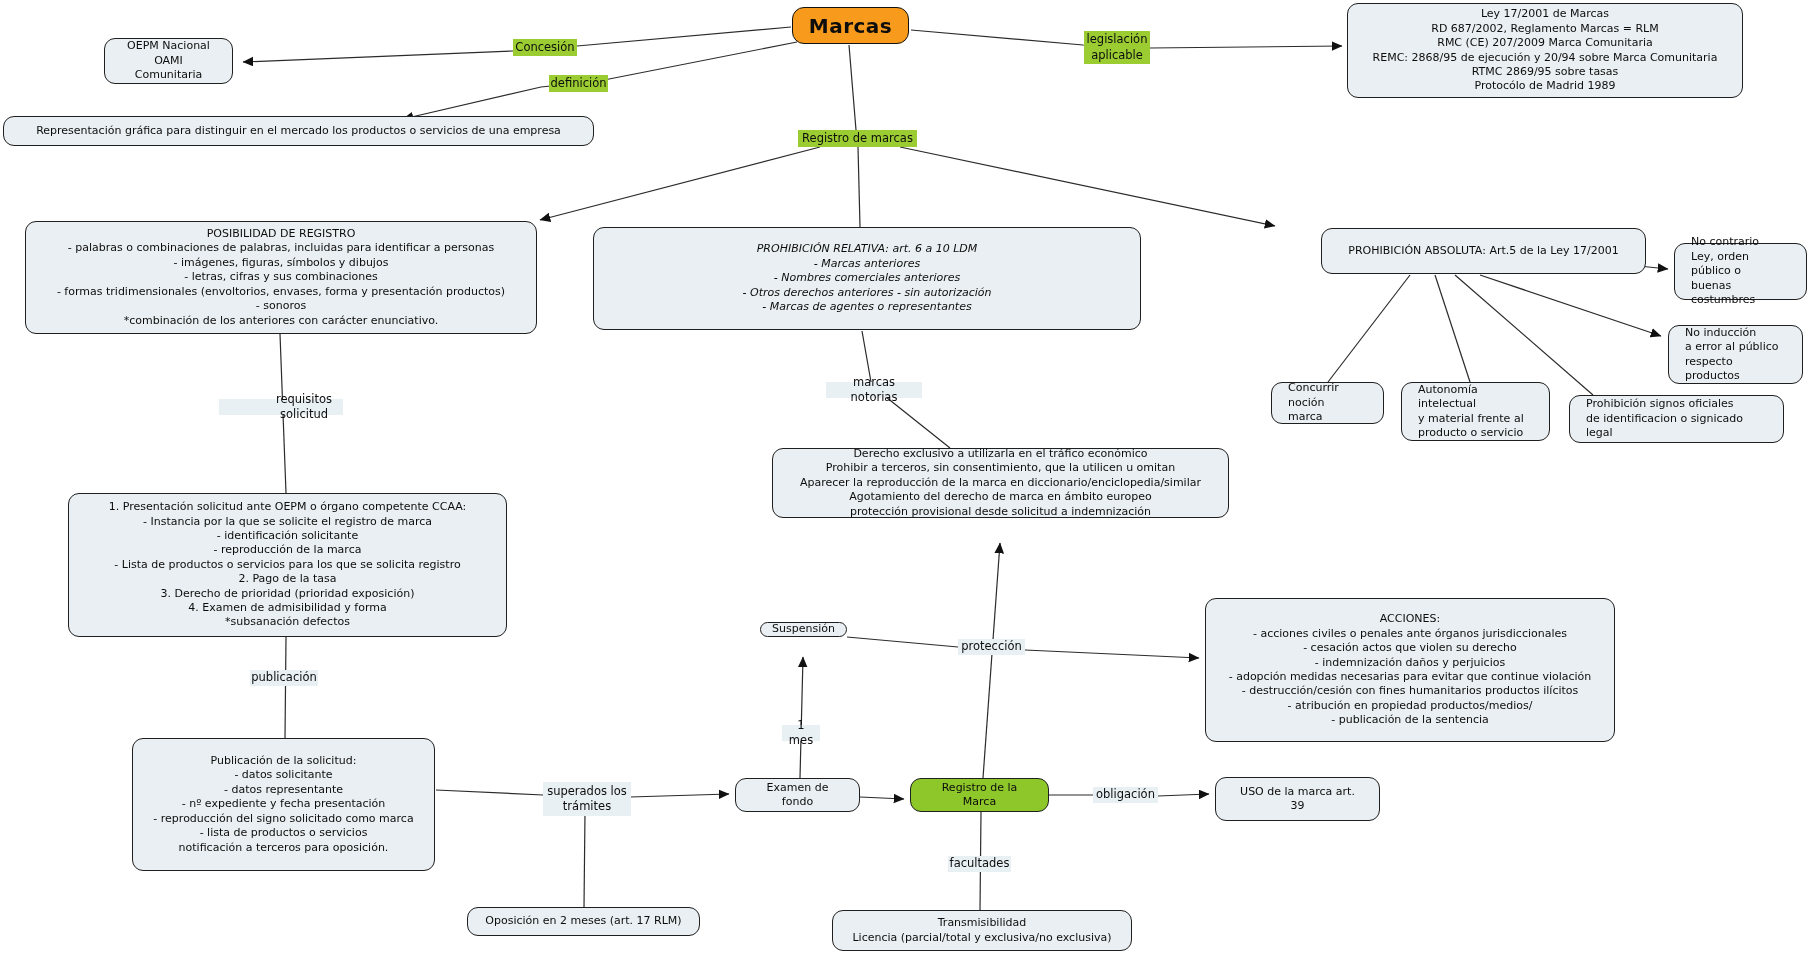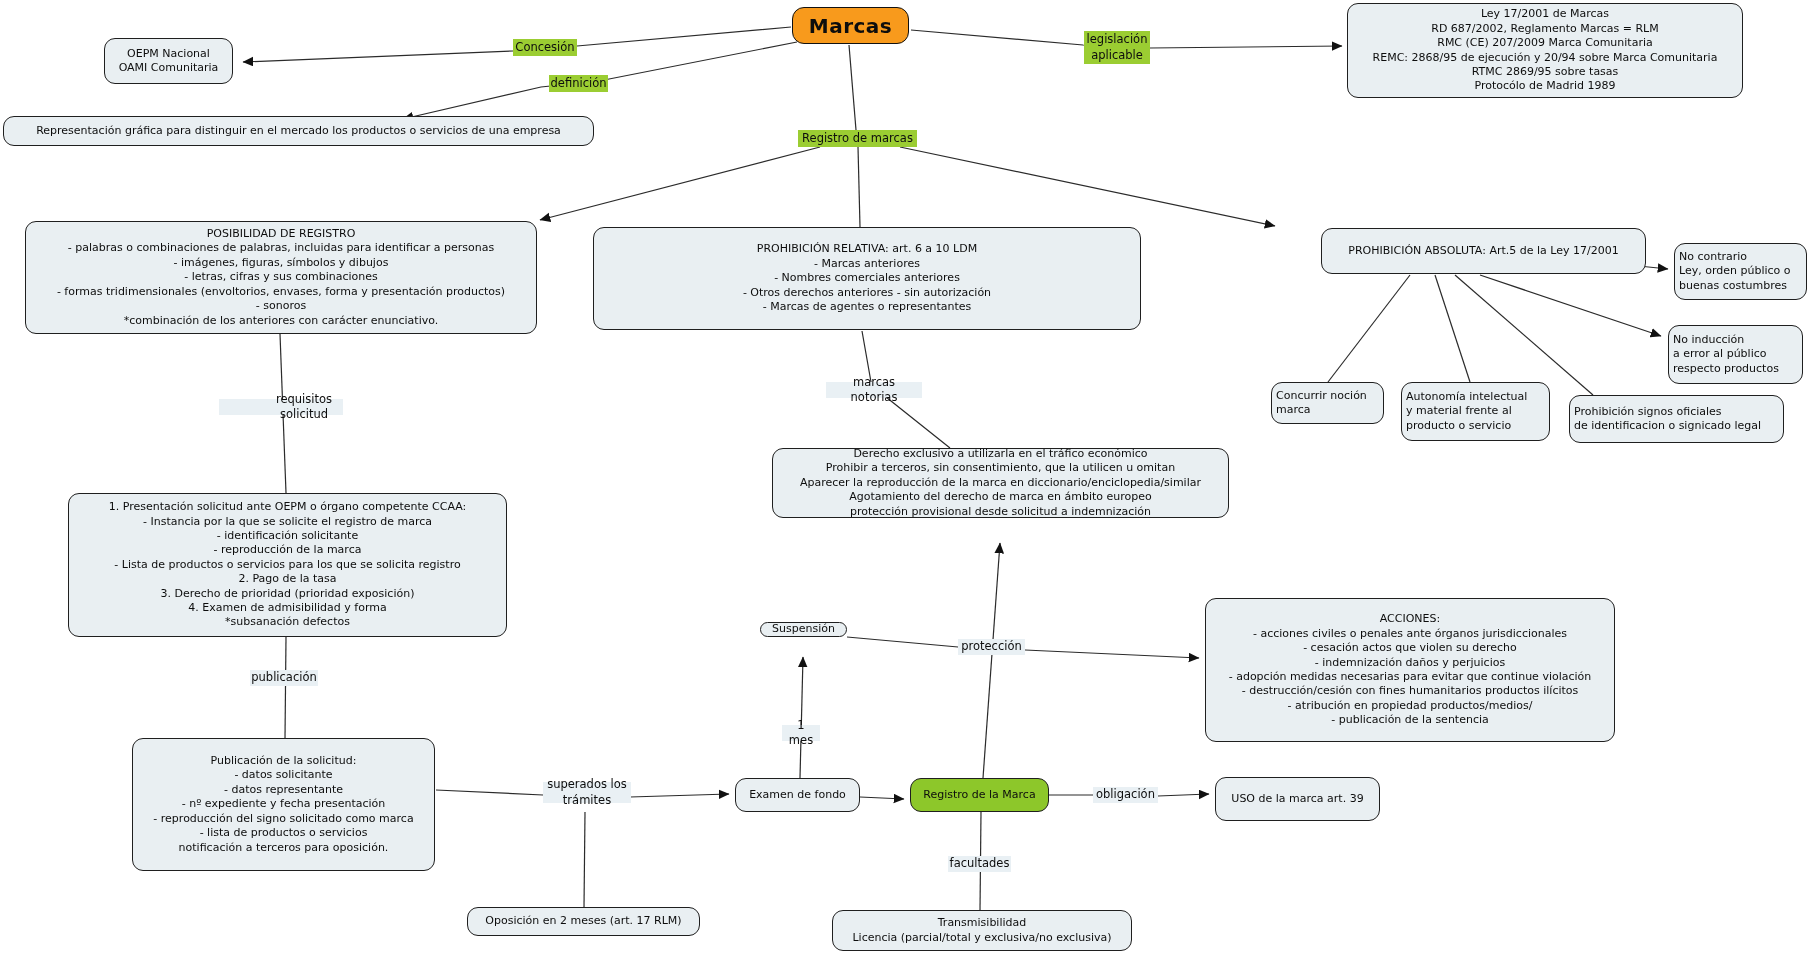--- a/index.html
+++ b/index.html
@@ -2,31 +2,31 @@
 <html><head>
 <meta charset="utf-8">
 <style>
   html,body{margin:0;padding:0;background:#ffffff;}
   body{position:relative;width:1811px;height:956px;overflow:hidden;
        font-family:"DejaVu Sans","Liberation Sans",sans-serif;color:#0d0d0d;}
   #wires{position:absolute;left:0;top:0;z-index:1;}
   .node{position:absolute;z-index:2;box-sizing:border-box;white-space:pre-line;}
   .box{background:#e9eff2;border:1.4px solid #1f1f1f;border-radius:11px;
        display:flex;flex-direction:column;justify-content:center;align-items:center;
-       text-align:center;font-size:11px;line-height:14.4px;padding:2px 4px;}
+       text-align:center;font-size:11px;line-height:14.4px;padding:2px 16px;}
   .box.al{align-items:flex-start;text-align:left;}
   .title-box{background:#f89a1c;border:1.8px solid #111;border-radius:12px;
        font-weight:bold;font-size:20px;line-height:22px;letter-spacing:.5px;}
   .green-box{background:#8dc72a;}
   .lbl{display:flex;flex-direction:column;justify-content:center;align-items:center;
        text-align:center;font-size:11.5px;line-height:15.5px;padding:0 2px;}
   .lbl.green{background:#9bcd32;}
   .lbl.plain{background:#e9f0f4;text-align:center;}
   .u{text-decoration:underline;}
-  .box .ln{white-space:pre-line;}
+  .box .ln{white-space:pre-line;font-style:italic;}
 </style>
 </head>
 <body>
 
 <svg id="wires" width="1811" height="956" viewBox="0 0 1811 956">
   <defs>
     <marker id="arr" markerWidth="11" markerHeight="9" refX="8.6" refY="4" orient="auto">
       <path d="M0,0 L9,4 L0,8 z" fill="#111"></path>
     </marker>
   </defs>
@@ -137,18 +137,18 @@
 - destrucción/cesión con fines humanitarios productos ilícitos
 - atribución en propiedad productos/medios/
 - publicación de la sentencia</div>
 <div class="node box" style="left:467px;top:907px;width:233px;height:29px;">Oposición en 2 meses (art. 17 RLM)</div>
 <div class="node box" style="left:832px;top:910px;width:300px;height:41px;">Transmisibilidad
 Licencia (parcial/total y exclusiva/no exclusiva)</div>
 
 <div class="node lbl plain" style="left:826px;top:382px;width:96px;height:16px;">marcas notorias</div>
 <div class="node lbl plain" style="left:219px;top:399px;width:124px;height:16px;padding-left:48px;">requisitos solicitud</div>
 <div class="node lbl plain" style="left:250px;top:670px;width:68px;height:16px;">publicación</div>
-<div class="node lbl plain" style="left:543px;top:782px;width:88px;height:21px;">superados los
+<div class="node lbl plain" style="left:543px;top:782px;width:88px;height:34px;">superados los
 trámites</div>
 <div class="node lbl plain" style="left:782px;top:725px;width:38px;height:16px;">1 mes</div>
 <div class="node lbl plain" style="left:958px;top:639px;width:67px;height:16px;">protección</div>
 <div class="node lbl plain" style="left:1093px;top:787px;width:65px;height:16px;">obligación</div>
 <div class="node lbl plain" style="left:948px;top:856px;width:63px;height:16px;">facultades</div>
 
 </body></html>

